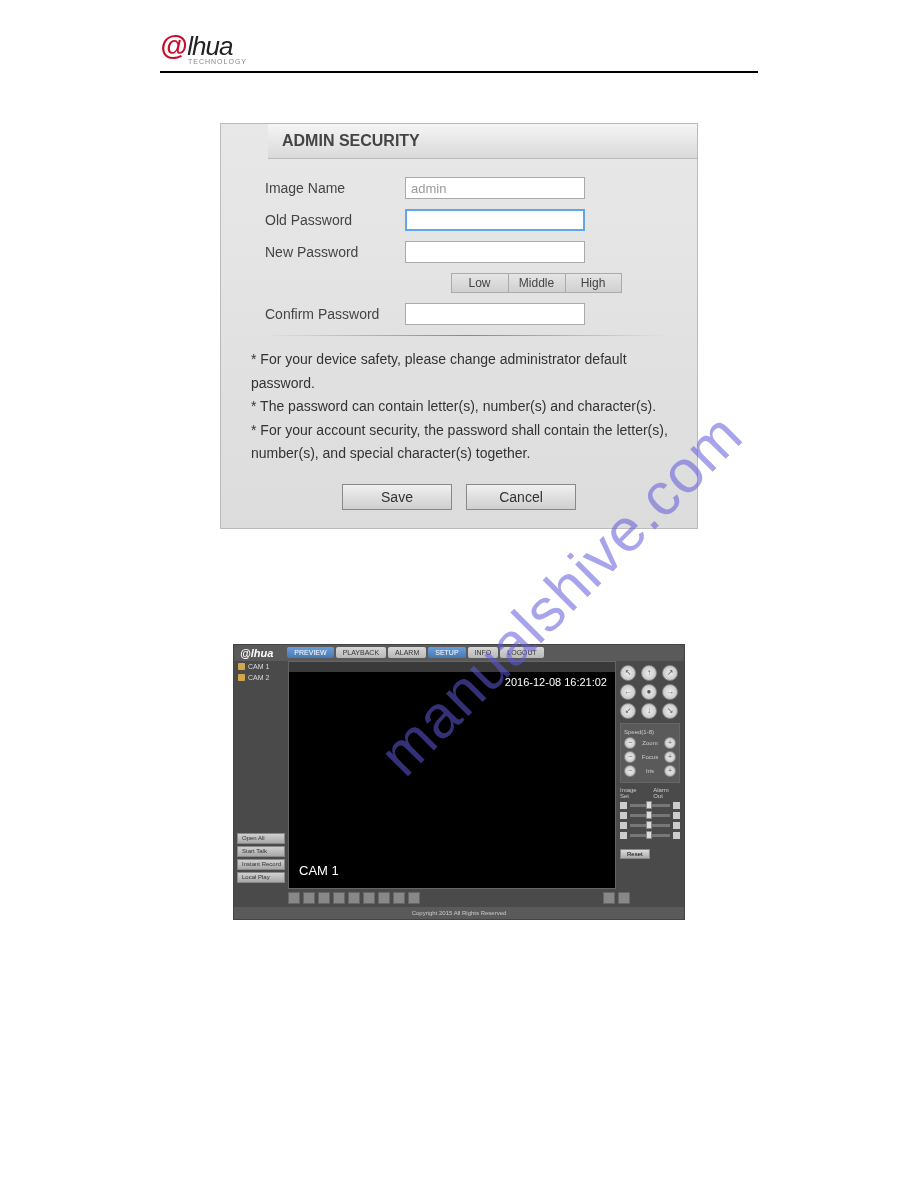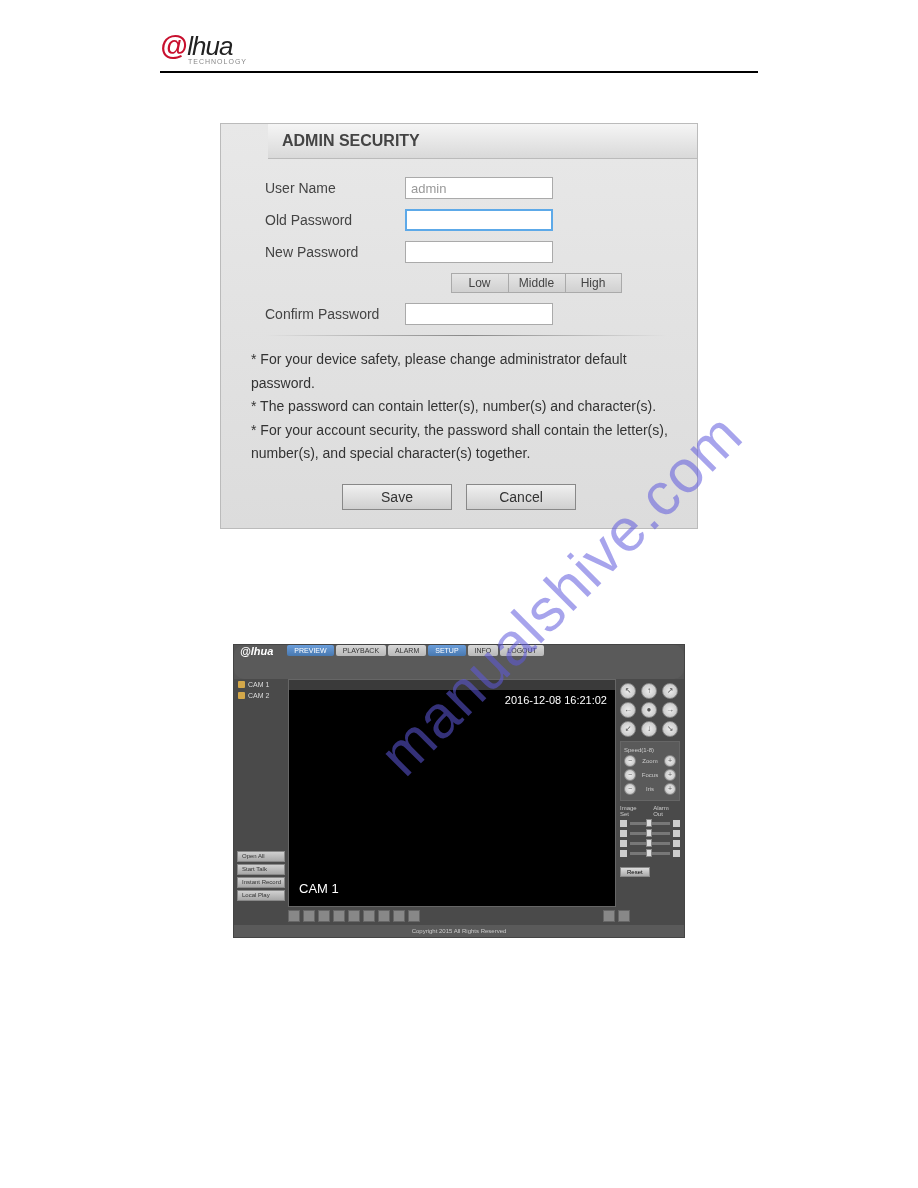--- a/index.html
+++ b/index.html
@@ -67,21 +67,21 @@
   .form-row {
     display: flex;
     align-items: center;
     margin-bottom: 10px;
   }
   .form-label {
     width: 140px;
     color: #444;
   }
   .form-input {
-    width: 148px;
+    width: 180px;
     height: 22px;
     border: 1px solid #aaa;
     background: #fff;
     padding: 0 5px;
     color: #999;
     font-size: 13px;
   }
   .form-input.focused {
     border: 2px solid #5da9e8;
     outline: none;
@@ -148,23 +148,23 @@
   
   .nvr-wrap {
     width: 452px;
     margin: 115px auto 0;
     background: #555;
     border: 1px solid #444;
     position: relative;
   }
   .nvr-top {
     background: #5a5a5a;
-    height: 34px;
-    display: flex;
-    align-items: flex-start;
+    height: 16px;
+    display: flex;
+    align-items: center;
     padding: 0 6px;
     gap: 2px;
     border-radius: 10px;
   }
   .nvr-logo {
     color: #fff;
     font-size: 11px;
     font-style: italic;
     font-weight: bold;
     margin-right: 12px;
@@ -316,21 +316,21 @@
     <span class="logo-at">@</span>
     <span class="logo-text">lhua</span>
   </div>
   <div class="logo-sub">TECHNOLOGY</div>
 </div>
 
 <div class="dialog">
   <div class="dialog-title">ADMIN SECURITY</div>
   <div class="form-section">
     <div class="form-row">
-      <div class="form-label">User Name</div>
+      <div class="form-label">Image Name</div>
       <input class="form-input" readonly="" style="color: rgb(153, 153, 153);" value="admin">
     </div>
     <div class="form-row">
       <div class="form-label">Old Password</div>
       <input class="form-input focused" type="password" style="">
     </div>
     <div class="form-row">
       <div class="form-label">New Password</div>
       <input class="form-input" type="password" style="">
     </div>

